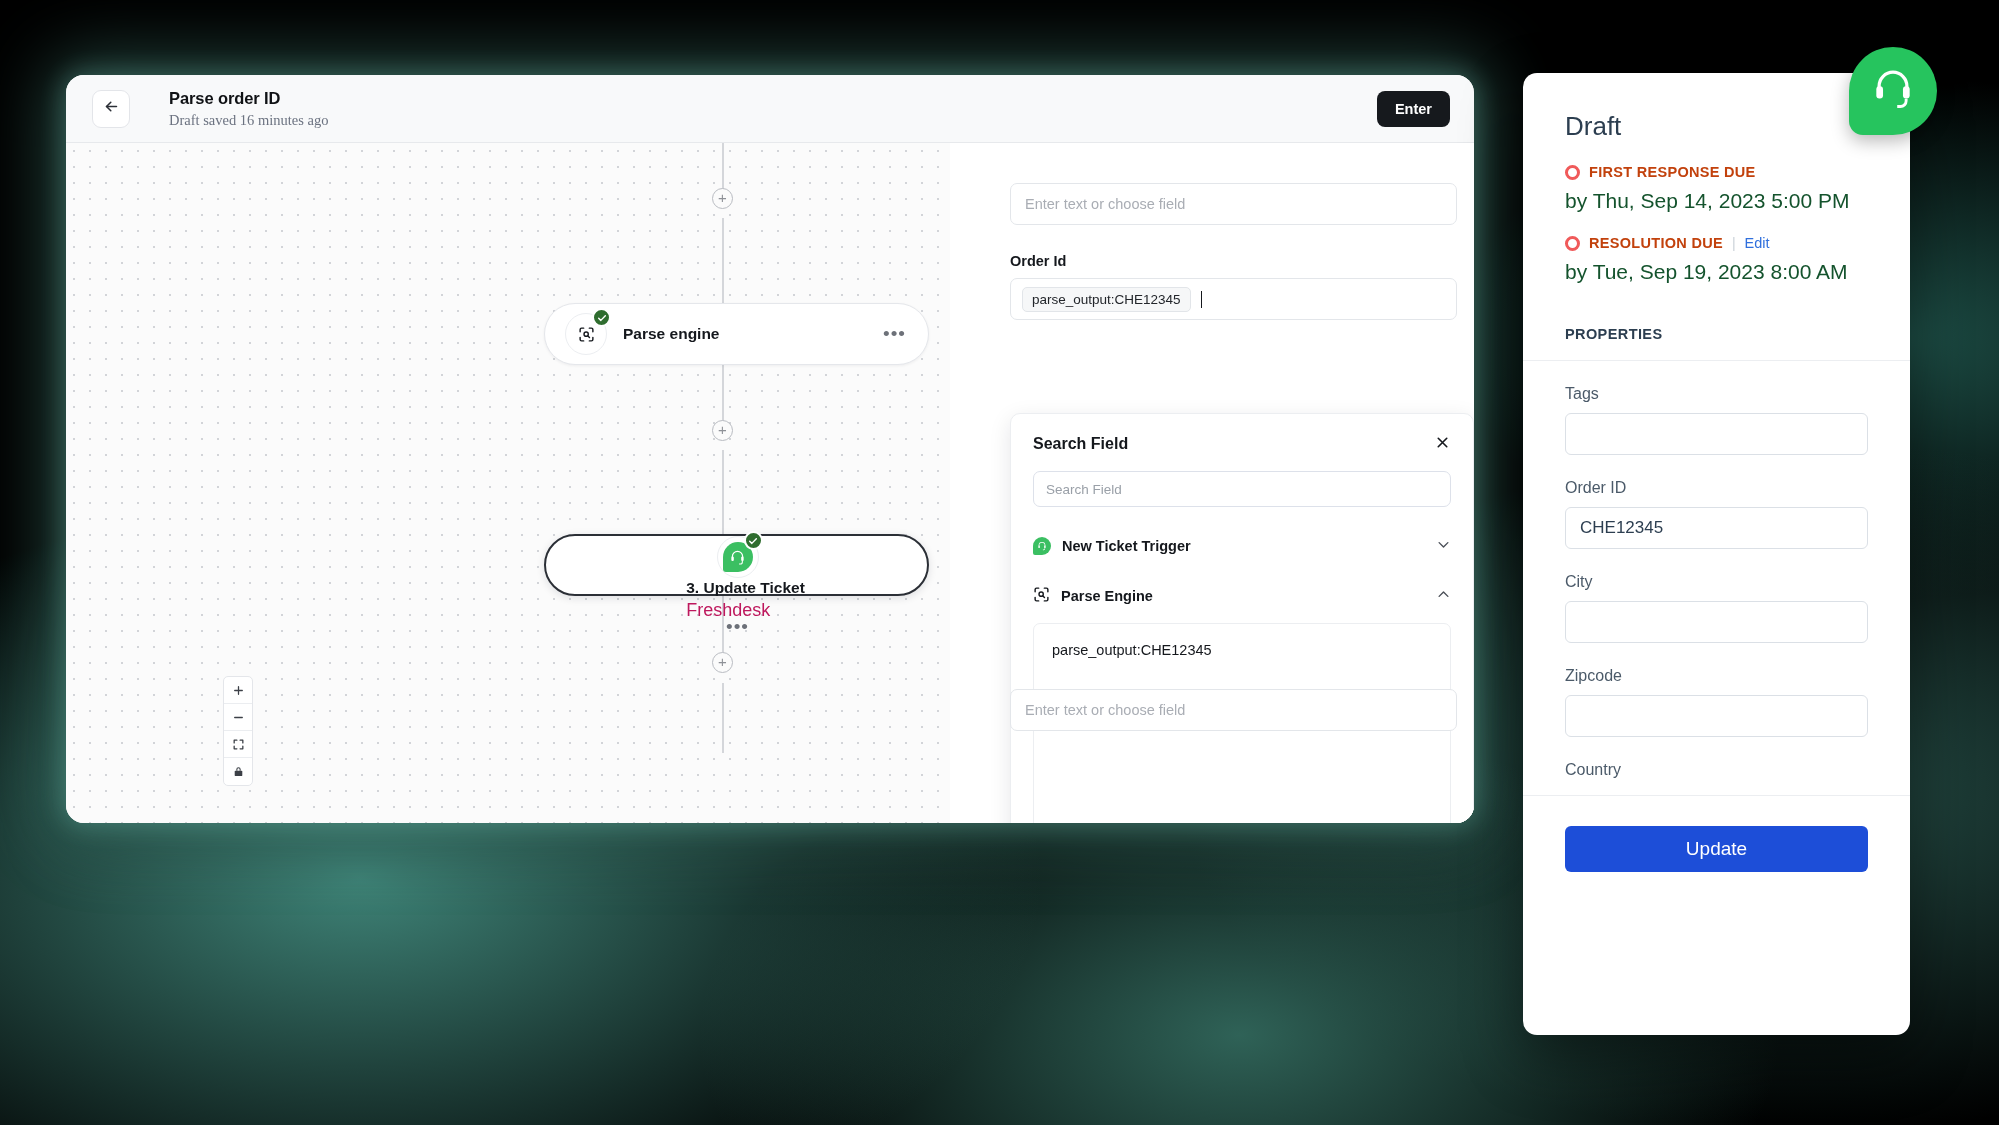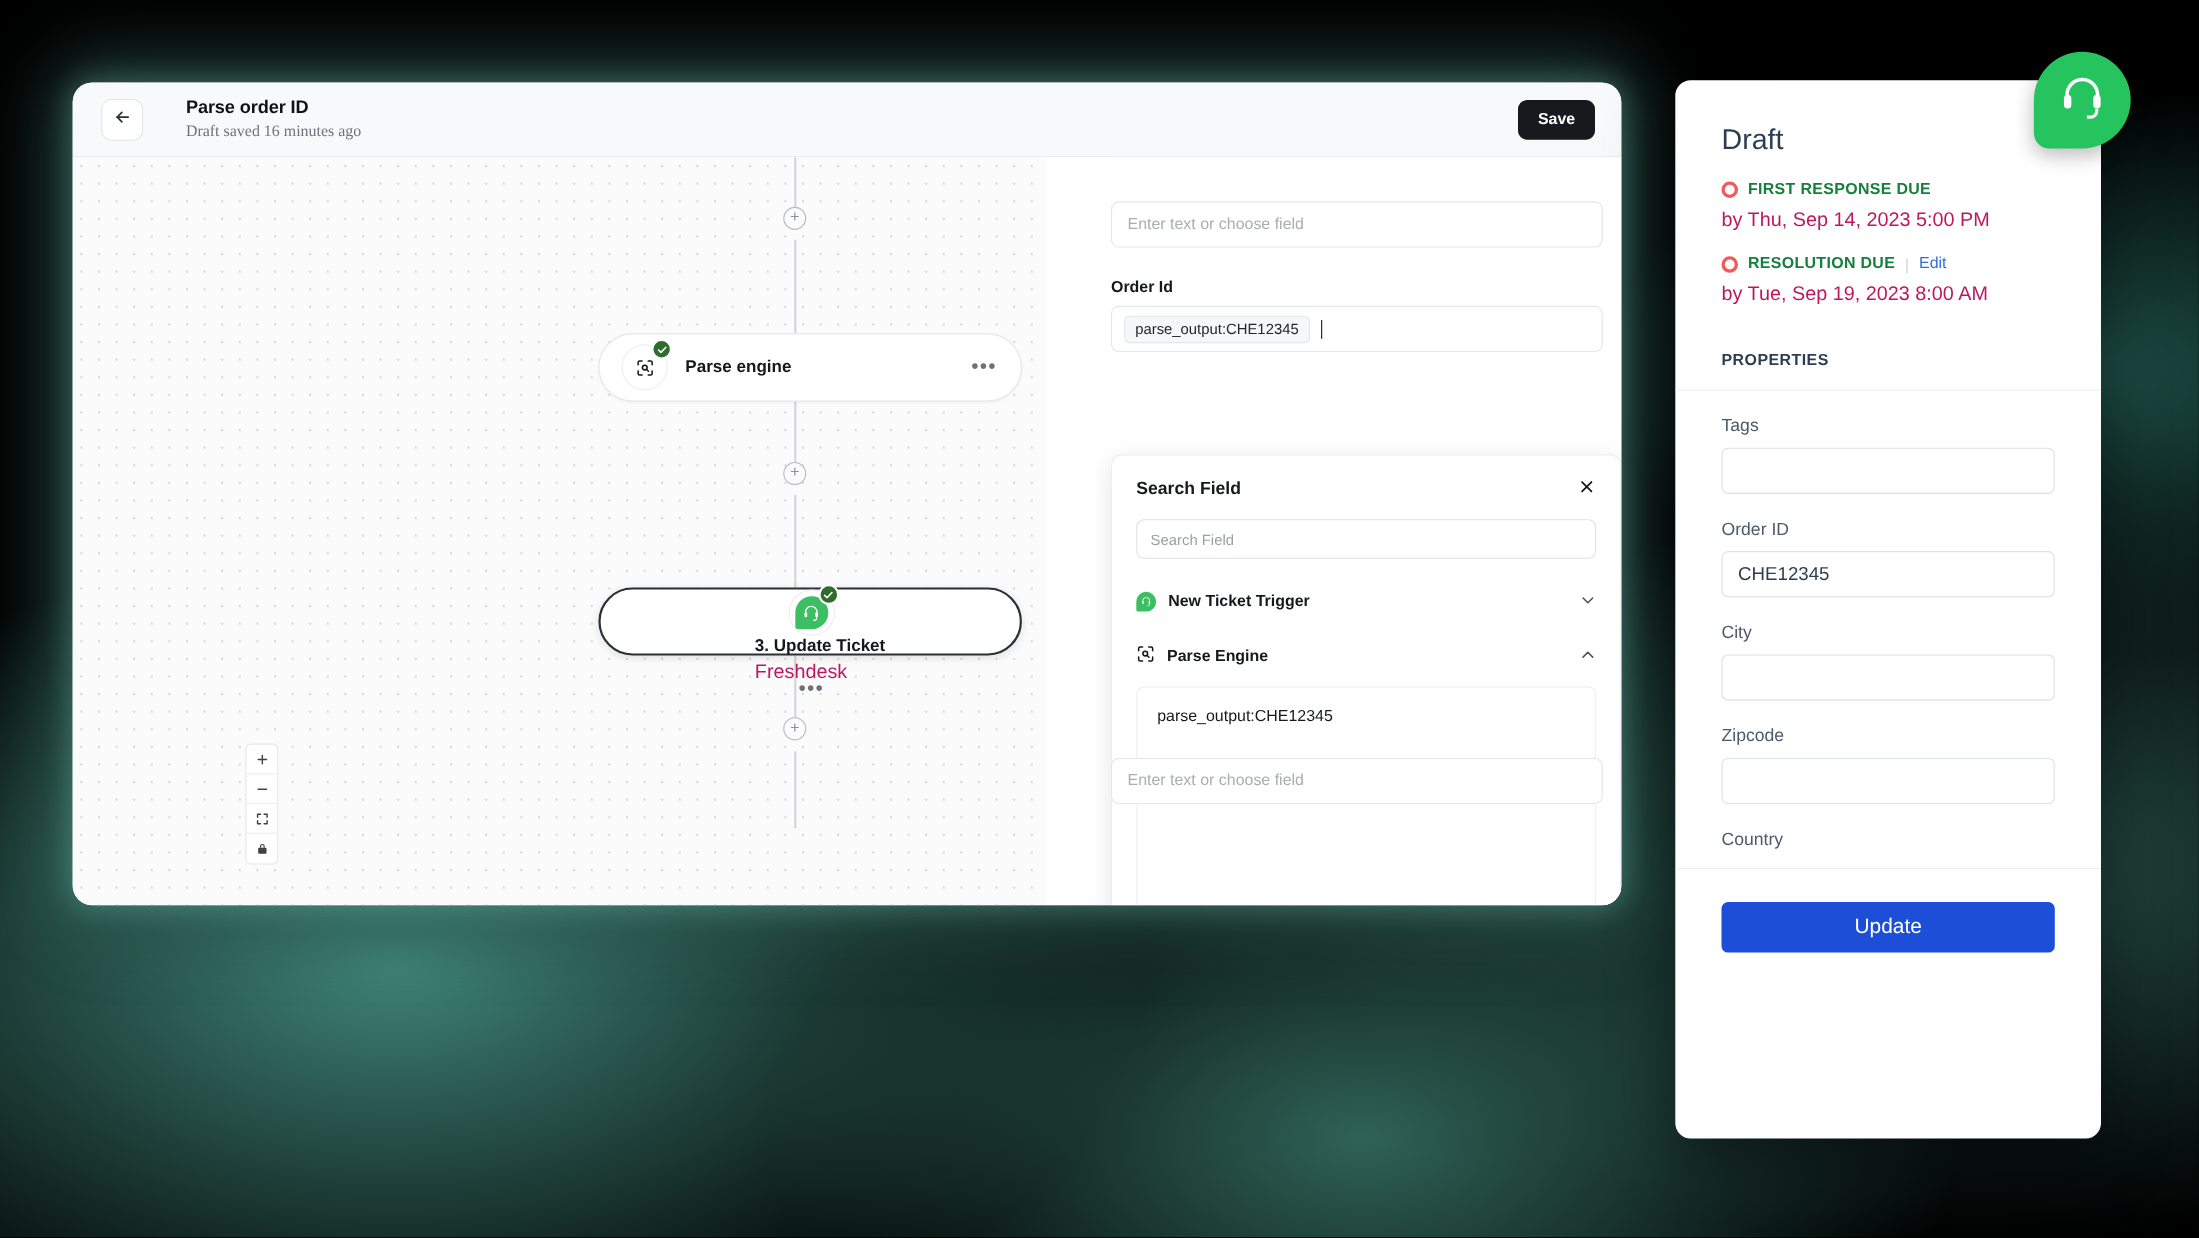--- a/index.html
+++ b/index.html
@@ -214,24 +214,24 @@
   }
   #fd-badge svg { width: 46px; height: 46px; }
 
   .fd-status { font-size: 26px; color: #2c3e50; margin-bottom: 22px; }
   .fd-due-row { display: flex; align-items: center; gap: 9px; }
   .due-dot {
     width: 15px; height: 15px; border-radius: 50%;
     background: #fff; border: 3.5px solid #f05a5a;
     flex: none;
   }
-  .due-title { font-size: 14.5px; font-weight: bold; color: #15803d; letter-spacing: 0.3px; }
+  .due-title { font-size: 14.5px; font-weight: bold; color: #c2410c; letter-spacing: 0.3px; }
   .due-sep { color: #cbd2d9; font-size: 14px; }
   .due-edit { font-size: 14.5px; color: #2f6fdd; cursor: pointer; }
-  .due-date { font-size: 18px; color: #be185d; margin-top: 9px; }
+  .due-date { font-size: 21px; color: #14532d; margin-top: 9px; }
   .fd-gap { height: 22px; }
   .fd-props-title {
     font-size: 14.5px; font-weight: bold; color: #2c3e50;
     letter-spacing: 0.4px; margin-top: 42px;
   }
   .fd-divider { height: 1px; background: #eceef1; margin: 18px -42px 0 -42px; }
   .fd-field-label { font-size: 16px; color: #4b5a69; margin-top: 24px; }
   .fd-field-input {
     margin-top: 10px; height: 42px;
     border: 1px solid #dbe0e6; border-radius: 6px;
@@ -259,21 +259,21 @@
           <svg viewBox="0 0 24 24" fill="none" stroke="#2b2f36" stroke-width="2.2" stroke-linecap="round" stroke-linejoin="round">
             <path d="M19 12H5"></path>
               <path d="M11 18l-6-6 6-6"></path>
           </svg>
         </span>
       </div>
       <div class="header-texts">
         <div class="header-title">Parse order ID</div>
         <div class="header-sub">Draft saved 16 minutes ago</div>
       </div>
-      <button class="save-btn">Save</button>
+      <button class="save-btn">Enter</button>
     </div>
 
     <div id="canvas-area">
       <div id="canvas-right-fill"></div>
 
       <div class="flow-line" style="top:0;height:55px;"></div>
       <div class="flow-line" style="top:75px;height:85px;"></div>
       <div class="flow-line" style="top:222px;height:65px;"></div>
       <div class="flow-line" style="top:307px;height:84px;"></div>
       <div class="flow-line" style="top:453px;height:66px;"></div>

